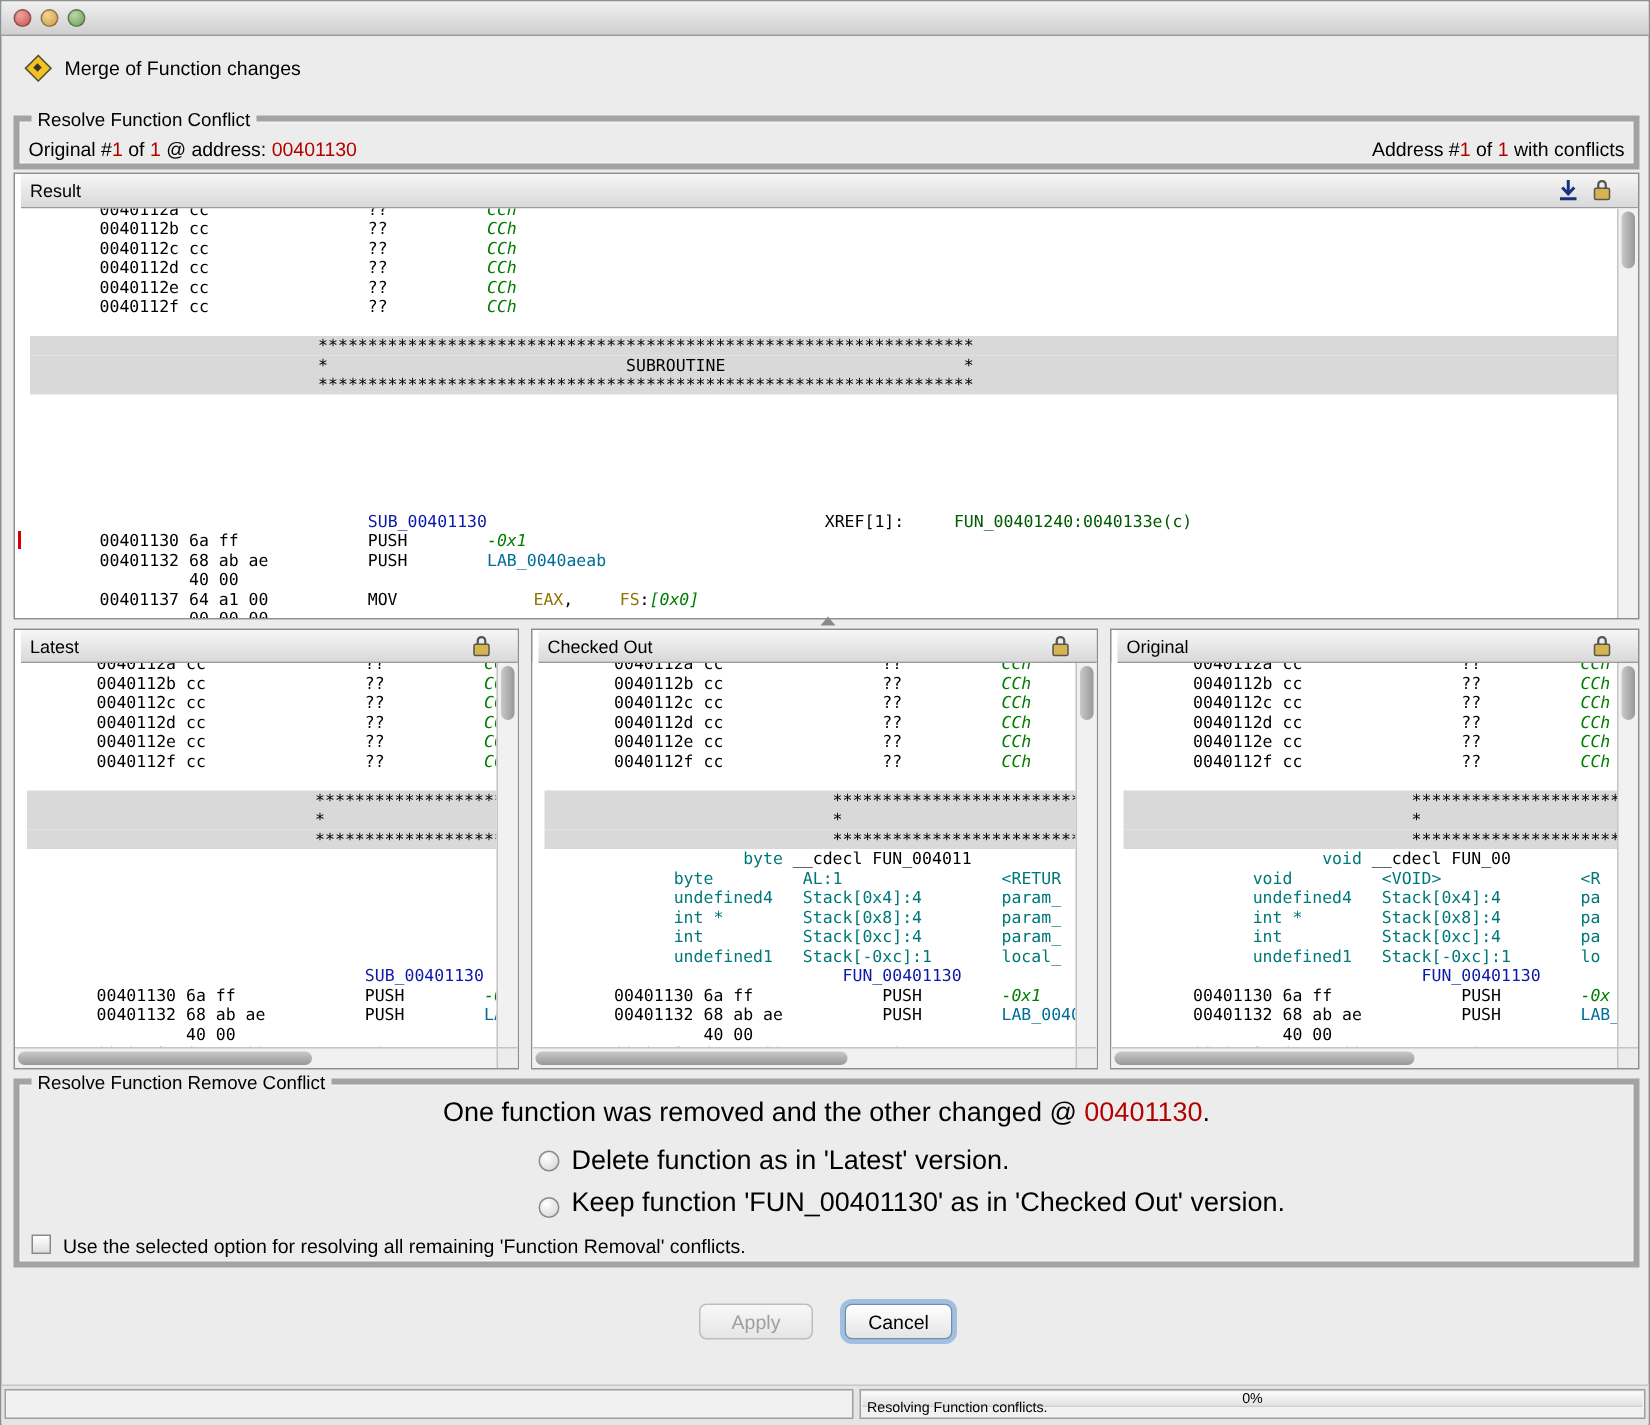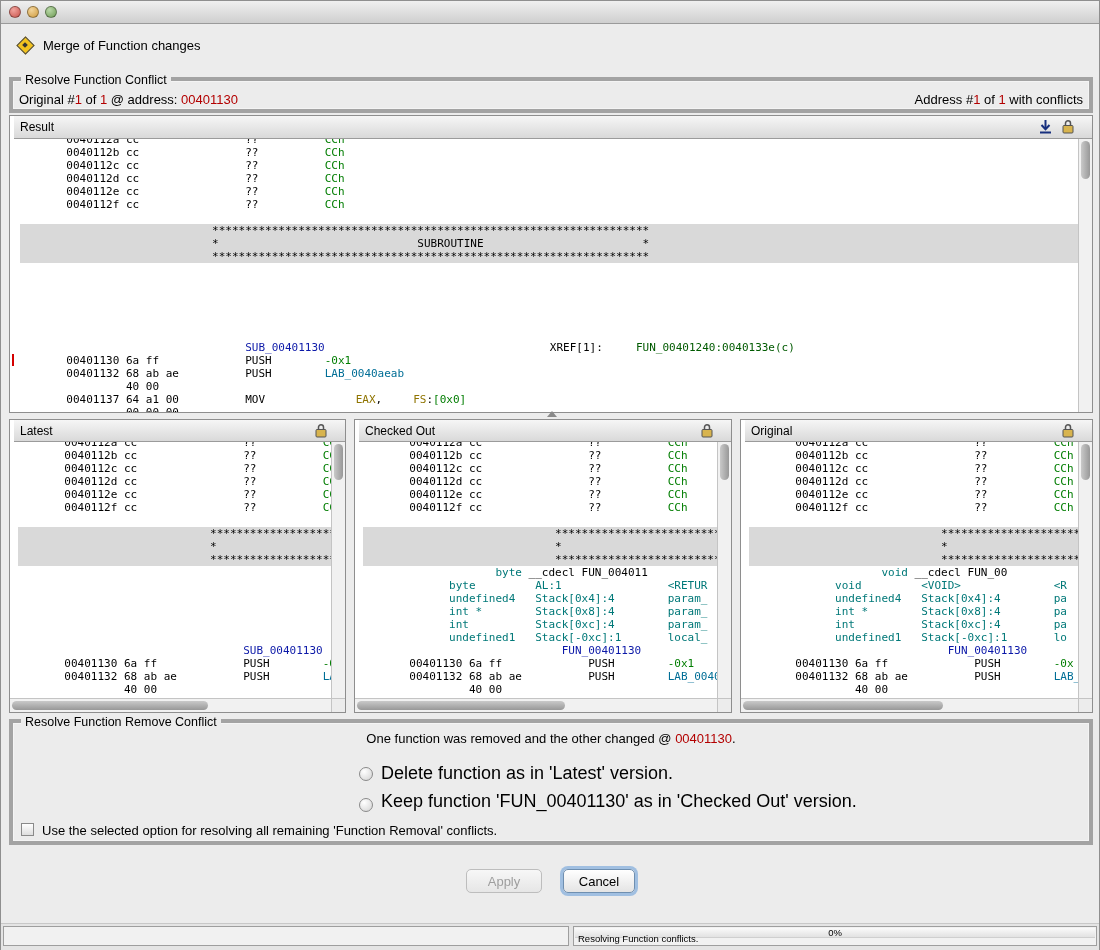--- a/index.html
+++ b/index.html
@@ -19,21 +19,21 @@
   .merge-icon{width:16px;height:16px;display:inline-block;position:relative;}
   .merge-icon .d1{position:absolute;left:2px;top:2px;width:11px;height:11px;background:#f2c21e;border:1px solid #4a4a4a;transform:rotate(45deg);}
   .merge-icon .d2{position:absolute;left:6px;top:6px;width:4px;height:4px;background:#333;transform:rotate(45deg);}
 
   
   .grp{position:absolute;border:4px solid #a3a3a3;box-shadow:inset 0 0 0 1px #f4f4f4;box-sizing:border-box;}
   .grp-title{position:absolute;top:-8px;left:8px;background:#ececec;padding:0 4px;font-size:12.5px;color:#000;}
   .grp-conflict{top:76px;left:8px;width:1084px;height:36px;}
   .conflict-line{position:absolute;left:6px;right:6px;top:11px;font-size:13px;}
   .segline.right{position:absolute;right:0;top:0;}
-  .c-k{color:#000;} .c-r{color:#b30000;} .c-g{color:#007d00;} .c-b{color:#0b18a8;}
+  .c-k{color:#000;} .c-r{color:#b30000;} .c-g{color:#007d00;font-style:italic;} .c-b{color:#0b18a8;}
   .c-lb{color:#006e96;} .c-t{color:#007878;} .c-o{color:#8f7400;padding-left:31px;} .c-dg{color:#005a00;}
 
   
   .panel{position:absolute;border:1px solid #8e8e8e;background:#fff;box-sizing:border-box;}
   .phead{position:absolute;top:0;left:4px;right:0;height:22px;background:linear-gradient(#f6f6f6,#d9d9d9);border-bottom:1px solid #9b9b9b;font-size:12px;color:#000;line-height:22px;padding-left:6px;box-sizing:border-box;}
   .picons{position:absolute;right:18px;top:3px;display:flex;gap:10px;}
   .picons svg{display:block;}
   .pbody{position:absolute;top:22px;left:0;right:0;bottom:0;background:#fff;overflow:hidden;}
   .listing{position:absolute;top:0;left:0;bottom:0;overflow:hidden;padding-left:8px;margin-top:-6px;}
   .listing.res{padding-left:10px;right:14px;}
@@ -54,21 +54,21 @@
   .panel.checkedout{top:418px;left:353px;width:378px;height:294px;}
   .panel.original{top:418px;left:739px;width:353px;height:294px;}
   .panel.sub .pbody{bottom:0;}
   .panel.sub .listing{right:14px;bottom:14px;}
 
   .splitter{position:absolute;top:412px;left:8px;width:1084px;height:6px;}
   .splitter .caret{position:absolute;left:538px;top:-2px;width:0;height:0;border-left:5px solid transparent;border-right:5px solid transparent;border-bottom:6px solid #8a8a8a;}
 
   
   .grp-resolve{top:718px;left:8px;width:1084px;height:126px;}
-  .rmsg{position:absolute;top:8px;left:0;right:0;text-align:center;font-size:13px;}
+  .rmsg{position:absolute;top:8px;left:0;right:0;text-align:center;font-size:18px;}
   .optrow{position:absolute;left:346px;display:flex;align-items:center;gap:8px;font-size:18px;}
   .opt1{top:40px;} .opt2{top:68px;align-items:flex-end;}
   .radio{width:14px;height:14px;border-radius:50%;border:1px solid #8a8a8a;background:radial-gradient(circle at 35% 30%,#ffffff,#d2d2d2);box-sizing:border-box;display:inline-block;}
   .cbrow{position:absolute;left:8px;top:100px;display:flex;align-items:flex-start;gap:8px;font-size:13px;}
   .cb{width:13px;height:13px;border:1px solid #8a8a8a;background:linear-gradient(#ffffff,#dedede);box-sizing:border-box;display:inline-block;}
 
   
   .btnrow{position:absolute;top:868px;left:0;right:0;height:26px;}
   button{font-family:"Liberation Sans",sans-serif;font-size:13px;height:24px;border-radius:5px;box-sizing:border-box;}
   .btn-apply{position:absolute;left:465px;width:76px;background:linear-gradient(#f7f7f7,#e6e6e6);border:1px solid #bdbdbd;color:#9e9e9e;}

